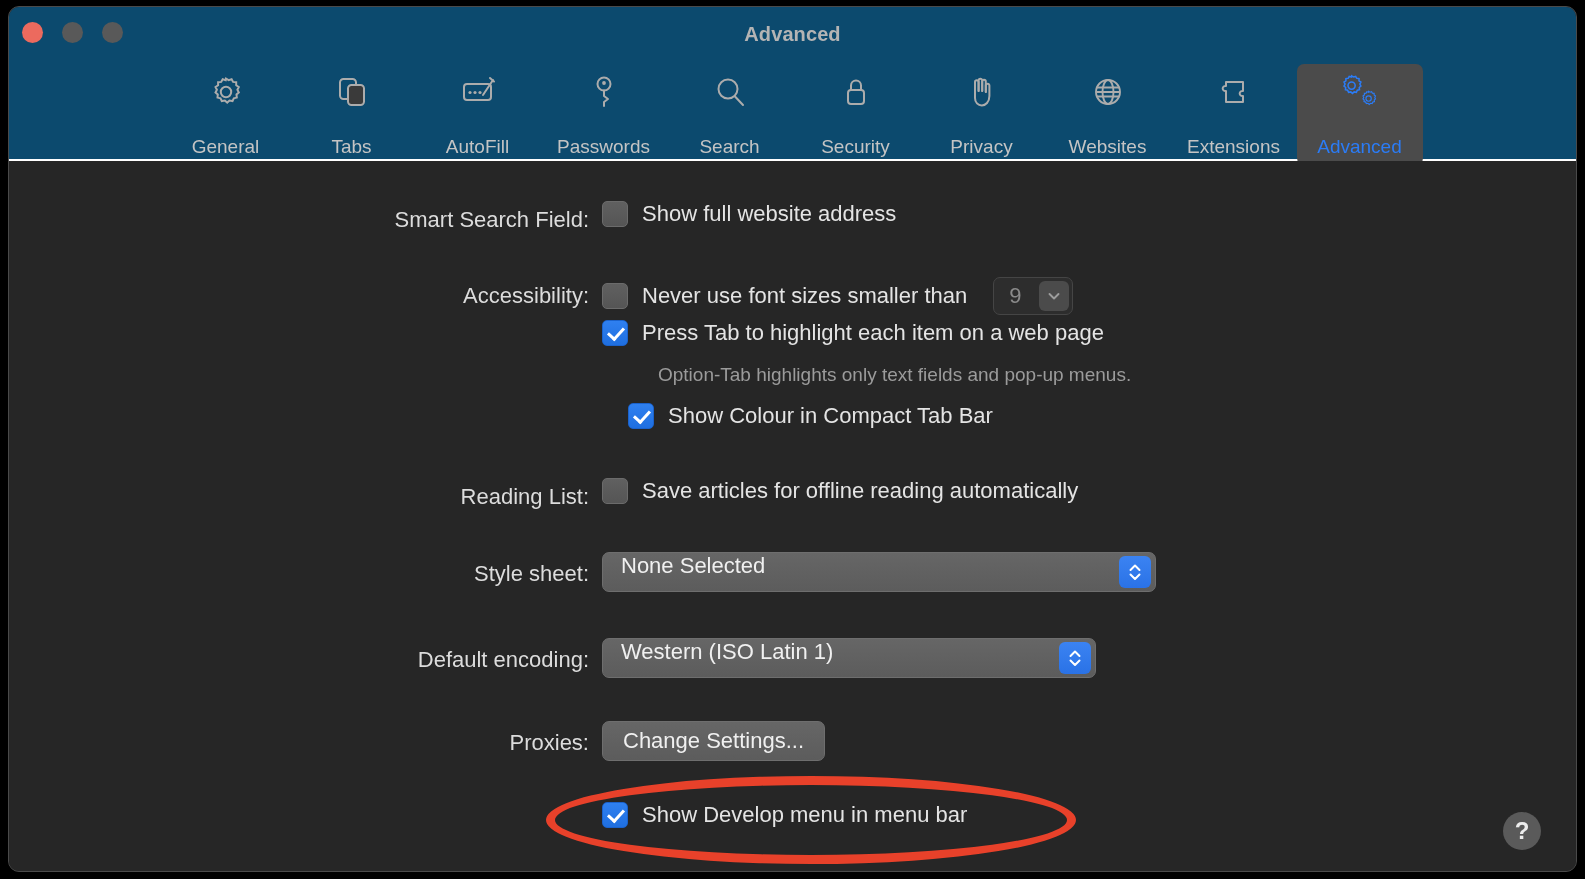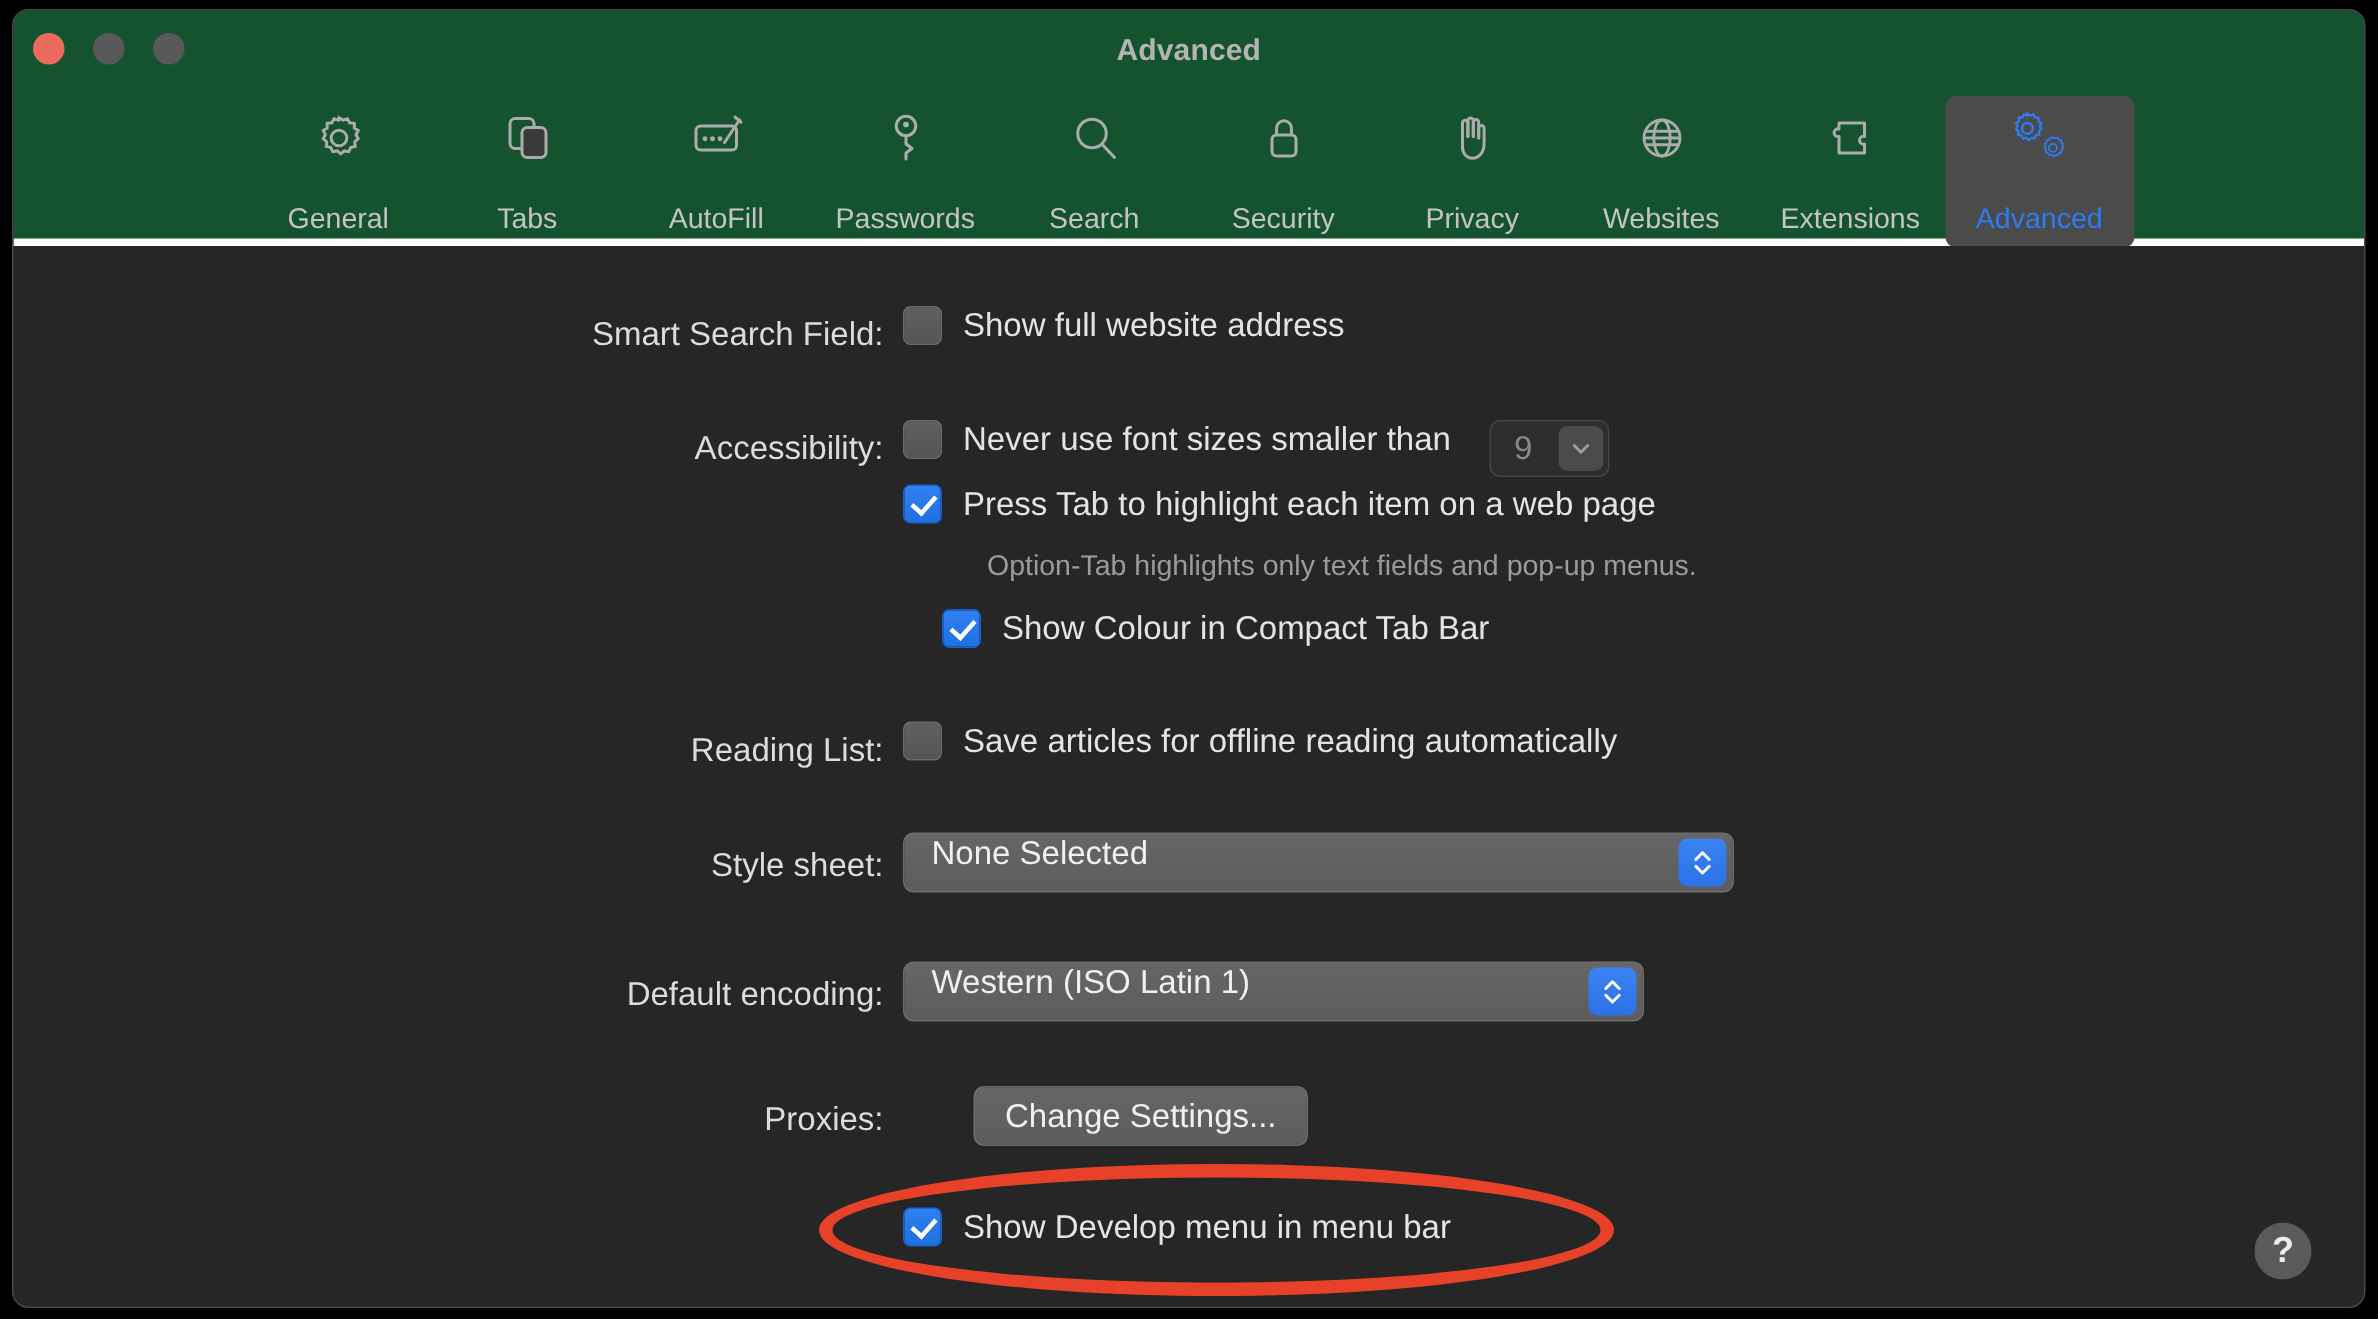--- a/index.html
+++ b/index.html
@@ -27,22 +27,22 @@
     border: 1px solid #4a4a4a;
     box-sizing: border-box;
     overflow: hidden;
     box-shadow: 0 10px 40px rgba(0,0,0,0.7);
   }
 
   
   .titlebar-toolbar {
     position: relative;
     height: 152px;
-    background: #14532d;
-    border-bottom: 5px solid #ffffff;
+    background: #0c4a6e;
+    border-bottom: 2px solid #ffffff;
   }
   .traffic-lights {
     position: absolute;
     left: 13px;
     top: 15px;
     display: flex;
     gap: 19px;
   }
   .light {
     width: 21px;
@@ -104,20 +104,21 @@
   
   .content {
     position: relative;
     height: 713px;
     background: #262626;
   }
 
   .row {
     position: absolute;
     display: flex;
+    align-items: center;
   }
   .row-label {
     position: absolute;
     right: 0;
     white-space: nowrap;
     font-size: 22px;
     color: #dcdcdc;
     text-align: right;
   }
   .label-col {
@@ -230,21 +231,20 @@
   
   .pushbtn {
     height: 40px;
     background: linear-gradient(180deg, #666666 0%, #5c5c5c 100%);
     border-radius: 7px;
     border: 1px solid #6e6e6e;
     box-sizing: border-box;
     display: flex;
     align-items: center;
     padding: 0 20px;
-    margin-left: 47px;
   }
   .pushbtn-label {
     font-size: 22px;
     color: #f0f0f0;
     white-space: nowrap;
   }
 
   
   .help-btn {
     position: absolute;

